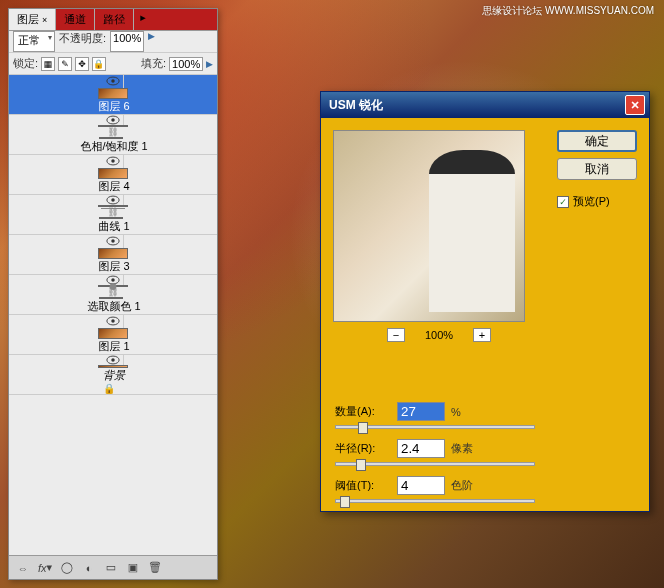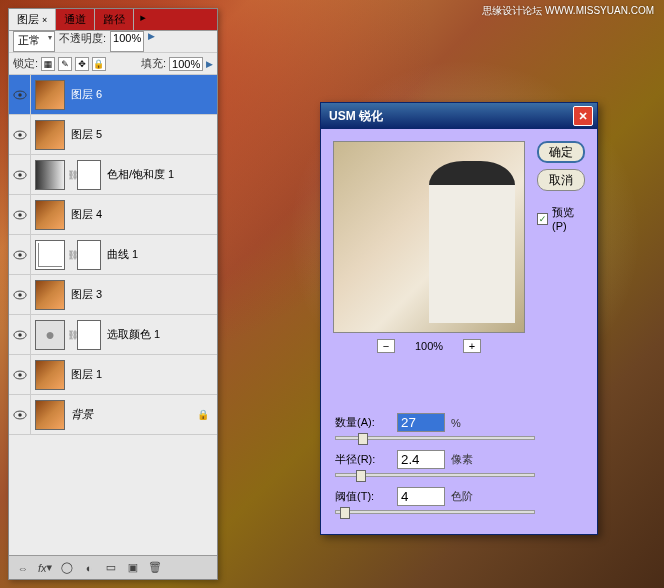--- a/index.html
+++ b/index.html
@@ -17,56 +17,56 @@
 .dropdown { background: #fff; border: 1px solid #999; padding: 1px 14px 1px 4px; position: relative; font-size: 11px; }
 .dropdown::after { content: "▾"; position: absolute; right: 2px; font-size: 8px; color: #555; }
 .ctrl-label { font-size: 11px; color: #333; }
 .pct-input { background: #fff; border: 1px solid #999; padding: 0 2px; width: 34px; font-size: 11px; }
 .tri { color: #3a6ea5; font-size: 9px; cursor: pointer; }
 
 .panel-locks { display: flex; align-items: center; height: 22px; padding: 0 4px; gap: 3px; border-bottom: 1px solid #ccc; }
 .lock-icon { width: 14px; height: 14px; border: 1px solid #999; background: #fff; display: flex; align-items: center; justify-content: center; font-size: 9px; }
 
 .layer-list { overflow-y: auto; height: 478px; }
-.layer-row { display: flex; align-items: center; height: 40px; border-bottom: 1px solid #ccc; background: #ececec; }
+.layer-row { display: flex; align-items: center; height: 40px; border-bottom: 1px solid #ccc; background: #ececec; flex-direction: column; }
 .layer-row.selected { background: #3875d7; color: #fff; }
 .eye-col { width: 22px; height: 100%; display: flex; align-items: center; justify-content: center; border-right: 1px solid #ccc; }
 .eye-icon { width: 14px; height: 10px; }
 .thumb { width: 30px; height: 30px; border: 1px solid #666; margin: 0 4px; background: linear-gradient(135deg, #8b4513, #cd853f, #f4a460); }
 .thumb.gray { background: linear-gradient(to right, #333, #eee); }
 .thumb.curve { background: #fff; position: relative; }
 .thumb.curve::after { content: ""; position: absolute; inset: 2px; border-left: 1px solid #888; border-bottom: 1px solid #888; }
 .thumb.sel { background: #e0e0e0; position: relative; }
 .thumb.sel::after { content: "●"; position: absolute; inset: 0; display: flex; align-items: center; justify-content: center; color: #888; font-size: 16px; }
 .thumb.faded { background: linear-gradient(135deg, #d4b896, #e8d4b0); opacity: 0.7; }
 .mask-link { width: 8px; height: 12px; font-size: 9px; color: #666; display: flex; align-items: center; justify-content: center; }
 .mask-thumb { width: 24px; height: 30px; border: 1px solid #666; background: #fff; margin-right: 4px; }
 .layer-name { flex: 1; padding-left: 2px; font-size: 11px; }
 .layer-lock { width: 14px; margin-right: 6px; font-size: 10px; }
 
 .panel-bottom { position: absolute; bottom: 0; left: 0; right: 0; height: 24px; background: #d4d4d4; border-top: 1px solid #999; display: flex; align-items: center; gap: 6px; padding: 0 6px; }
 .bottom-icon { width: 16px; height: 16px; display: flex; align-items: center; justify-content: center; cursor: pointer; font-size: 11px; color: #444; }
 
-.dialog { position: absolute; left: 320px; top: 102px; width: 278px; background: #c4b5fd; border: 1px solid #0a246a; box-shadow: 3px 3px 8px rgba(0,0,0,0.4); font-size: 11px; }
+.dialog { position: absolute; left: 320px; top: 91px; width: 330px; background: #eab308; border: 1px solid #0a246a; box-shadow: 3px 3px 8px rgba(0,0,0,0.4); font-size: 11px; }
 .dialog-title { height: 26px; background: linear-gradient(to bottom, #3a6ea5, #0a246a); color: #fff; display: flex; align-items: center; padding: 0 4px 0 8px; font-weight: bold; font-size: 12px; }
 .dialog-close { margin-left: auto; width: 20px; height: 20px; background: #e04030; border: 1px solid #fff; color: #fff; display: flex; align-items: center; justify-content: center; cursor: pointer; font-size: 11px; border-radius: 2px; }
 .dialog-body { padding: 12px; display: flex; gap: 12px; }
 .preview-col { flex: 1; }
 .preview-box { width: 192px; height: 192px; border: 1px solid #888; background: linear-gradient(135deg, #c8b890 0%, #e8d8c0 40%, #f0e8d8 60%, #b8a880 100%); position: relative; }
 .preview-fig { position: absolute; left: 50%; top: 10%; width: 45%; height: 85%; background: linear-gradient(180deg, #2a2a2a 0%, #2a2a2a 15%, #f0ede5 15%, #f0ede5 90%); border-radius: 40% 40% 0 0 / 15% 15% 0 0; }
 .preview-zoom { display: flex; align-items: center; justify-content: center; gap: 20px; margin-top: 6px; }
 .zoom-btn { width: 18px; height: 14px; border: 1px solid #888; background: #fff; display: flex; align-items: center; justify-content: center; cursor: pointer; font-size: 11px; }
 
 .button-col { display: flex; flex-direction: column; gap: 6px; width: 80px; }
-.dlg-btn { height: 22px; border: 1px solid #888; background: #ece9d8; cursor: pointer; font-size: 12px; border-radius: 10px; }
+.dlg-btn { height: 22px; border: 1px solid #888; background: #ece9d8; cursor: pointer; font-size: 12px; border-radius: 3px; }
 .dlg-btn.primary { border: 2px solid #3a6ea5; }
 .preview-chk { display: flex; align-items: center; gap: 4px; margin-top: 8px; }
 .chk { width: 12px; height: 12px; border: 1px solid #666; background: #fff; display: flex; align-items: center; justify-content: center; font-size: 9px; color: #2a7a2a; }
 
-.sliders { padding: 0 14px 20px; margin-top: 48px; }
+.sliders { padding: 0 14px 8px; margin-top: 48px; }
 .slider-row { display: flex; align-items: center; gap: 6px; margin-top: 10px; }
 .slider-label { width: 56px; }
 .slider-input { width: 48px; border: 1px solid #888; padding: 1px 3px; background: #fff; }
 .slider-input.sel { background: #3875d7; color: #fff; }
 .slider-unit { color: #333; }
 .slider-track { height: 4px; background: #ddd; border: 1px solid #999; margin: 4px 0 0 0; position: relative; width: 200px; }
 .slider-thumb { position: absolute; top: -4px; width: 10px; height: 12px; background: #ece9d8; border: 1px solid #666; cursor: pointer; }
 </style>
 </head>
 <body>
@@ -107,30 +107,20 @@
         <div class="thumb"></div>
         <span class="layer-name">图层 6</span>
       </div>
       <div class="layer-row">
         <div class="eye-col">
           <svg class="eye-icon" viewBox="0 0 16 10">
             <ellipse cx="8" cy="5" rx="7" ry="4.5" fill="none" stroke="#333" stroke-width="1"></ellipse>
             <circle cx="8" cy="5" r="2" fill="#333"></circle>
           </svg>
         </div>
-        <div class="thumb"></div>
-        <span class="layer-name">图层 5</span>
-      </div>
-      <div class="layer-row">
-        <div class="eye-col">
-          <svg class="eye-icon" viewBox="0 0 16 10">
-            <ellipse cx="8" cy="5" rx="7" ry="4.5" fill="none" stroke="#333" stroke-width="1"></ellipse>
-            <circle cx="8" cy="5" r="2" fill="#333"></circle>
-          </svg>
-        </div>
         <div class="thumb gray"></div>
         <span class="mask-link">⛓</span>
         <div class="mask-thumb"></div>
         <span class="layer-name">色相/饱和度 1</span>
       </div>
       <div class="layer-row">
         <div class="eye-col">
           <svg class="eye-icon" viewBox="0 0 16 10">
             <ellipse cx="8" cy="5" rx="7" ry="4.5" fill="none" stroke="#333" stroke-width="1"></ellipse>
             <circle cx="8" cy="5" r="2" fill="#333"></circle>

